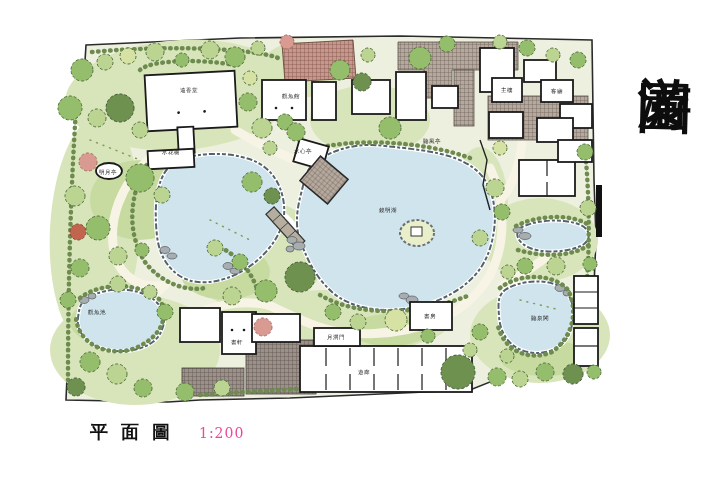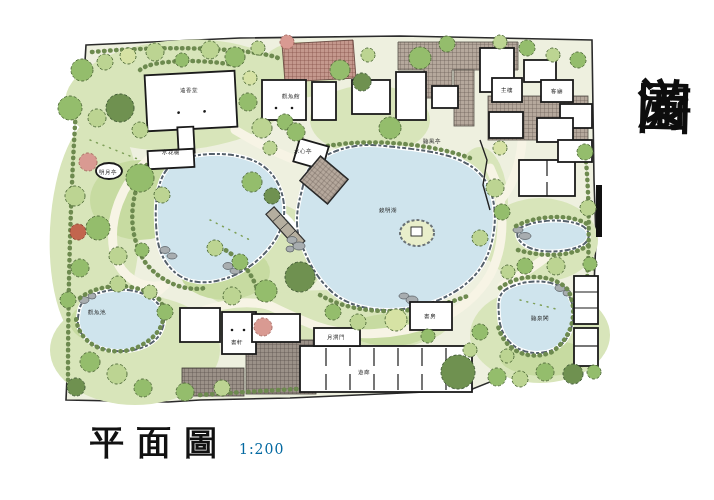--- a/index.html
+++ b/index.html
@@ -26,22 +26,22 @@
   .tFR{fill:var(--flower-red);stroke:#8e4736;stroke-width:1;stroke-dasharray:3 2;}
   .tFP{fill:var(--flower-pink);stroke:#a86a62;stroke-width:1;stroke-dasharray:3 2;}
   .rock{fill:var(--rock);stroke:var(--rock-edge);stroke-width:.8;}
   .map-label{font-family:"DejaVu Serif",serif;font-size:5.5px;fill:#222;letter-spacing:.5px;}
 
   .calligraphy{position:absolute;left:628px;top:34px;width:70px;height:120px;
     writing-mode:vertical-rl;text-orientation:upright;
     font-size:54px;font-weight:700;color:#0d0d0d;letter-spacing:6px;line-height:64px;
     transform:rotate(1.5deg);}
   .caption{position:absolute;left:90px;top:420px;display:flex;align-items:baseline;}
-  .caption .cap-main{font-size:34px;font-weight:700;color:#111;letter-spacing:13px;}
-  .caption .cap-scale{font-size:14px;color:#0369a1;letter-spacing:1px;margin-left:8px;}
+  .caption .cap-main{font-size:18px;font-weight:700;color:#111;letter-spacing:13px;}
+  .caption .cap-scale{font-size:14px;color:#ec4899;letter-spacing:1px;margin-left:16px;}
 </style>
 </head>
 <body>
 
 <div class="page">
 
   <svg width="714" height="500" viewBox="0 0 714 500">
     <defs>
       <pattern id="hatchRed" width="4" height="4" patternUnits="userSpaceOnUse">
         <rect width="4" height="4" fill="#c4988d"></rect>

